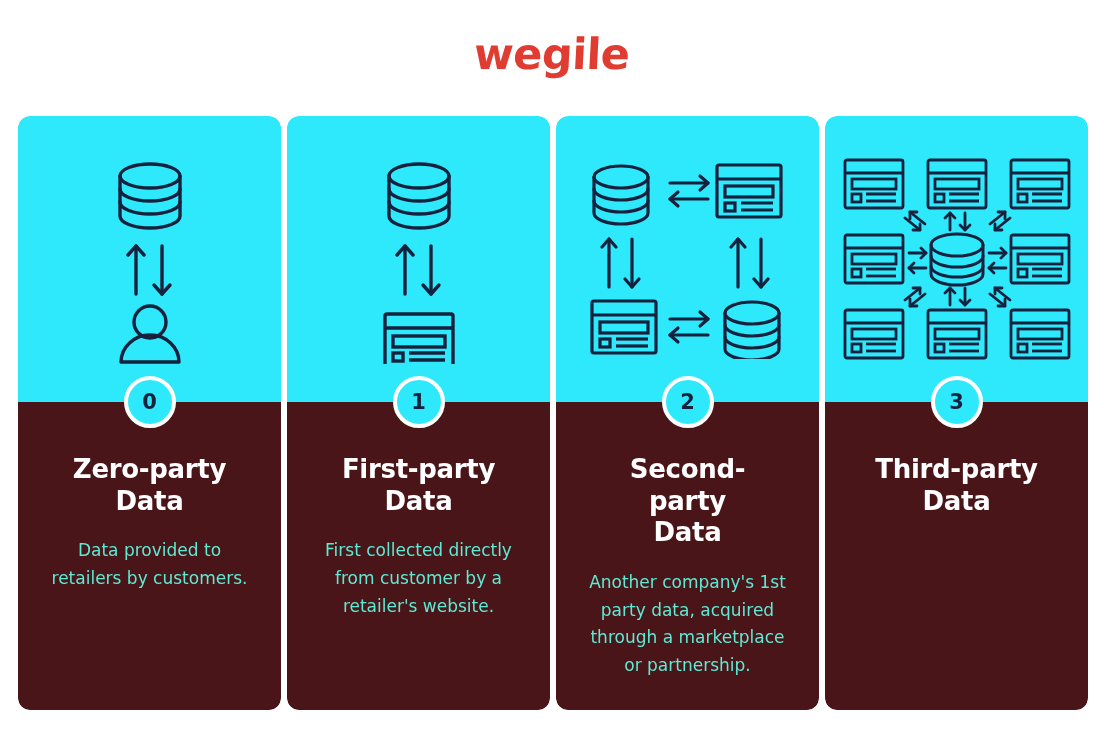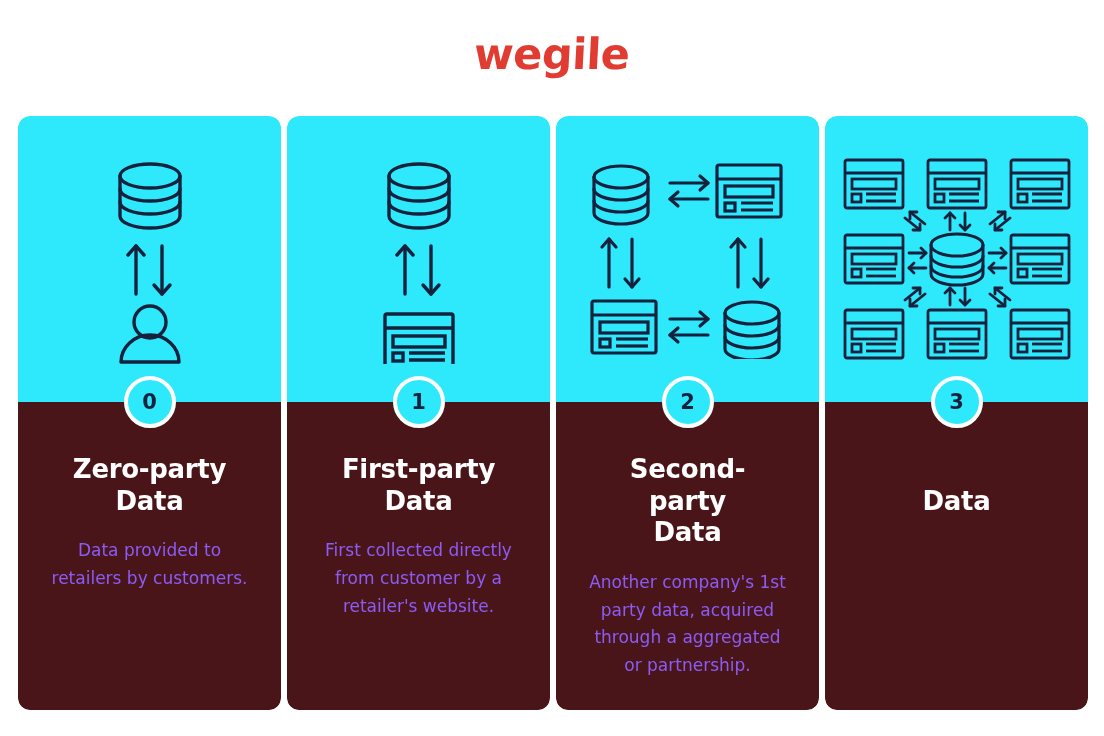--- a/index.html
+++ b/index.html
@@ -98,21 +98,21 @@
     color: #FFFFFF;
     font-size: 26px;
     font-weight: 700;
     line-height: 1.22;
     text-align: center;
     letter-spacing: -0.3px;
     font-family: "DejaVu Sans", sans-serif;
     max-width: 190px;
   }
   .card-desc {
-    color: #8b5cf6;
+    color: #5eead4;
     font-size: 17px;
     line-height: 1.62;
     text-align: center;
     margin-top: 20px;
     max-width: 205px;
     font-family: "DejaVu Sans", sans-serif;
   }
 
   
   .icon-art { display: block; }
@@ -265,21 +265,21 @@
           </g>
         </g>
       </svg>
     </div>
     <div class="badge">2</div>
     <div class="card-bottom">
       <div class="card-title">
         <span>Second-party</span><br>
         <span>Data</span>
       </div>
-      <div class="card-desc">Another company's 1st party data, acquired through a aggregated or partnership.</div>
+      <div class="card-desc">Another company's 1st party data, acquired through a marketplace or partnership.</div>
     </div>
   </div>
 
   <div class="card">
     <div class="card-top">
       <svg class="icon-art" width="236" height="206" viewBox="0 0 236 206">
         <g fill="none" stroke="#16213E" stroke-width="2.8" stroke-linecap="round" stroke-linejoin="round">
 
           <g transform="translate(6,4)" stroke-linejoin="miter" stroke-linecap="butt">
             <rect x="0" y="0" width="58" height="48" rx="2"></rect>
@@ -395,19 +395,19 @@
               <path d="M163 132 L156 132 L156 138"></path>
             <path d="M151 138 L166 150"></path>
               <path d="M166 143 L166 150 L159 150"></path>
           </g>
         </g>
       </svg>
     </div>
     <div class="badge">3</div>
     <div class="card-bottom">
       <div class="card-title">
-        <br>
+        <span>Third-party</span><br>
         <span>Data</span>
       </div>
     </div>
   </div>
 
 </div>
 
 </body></html>

